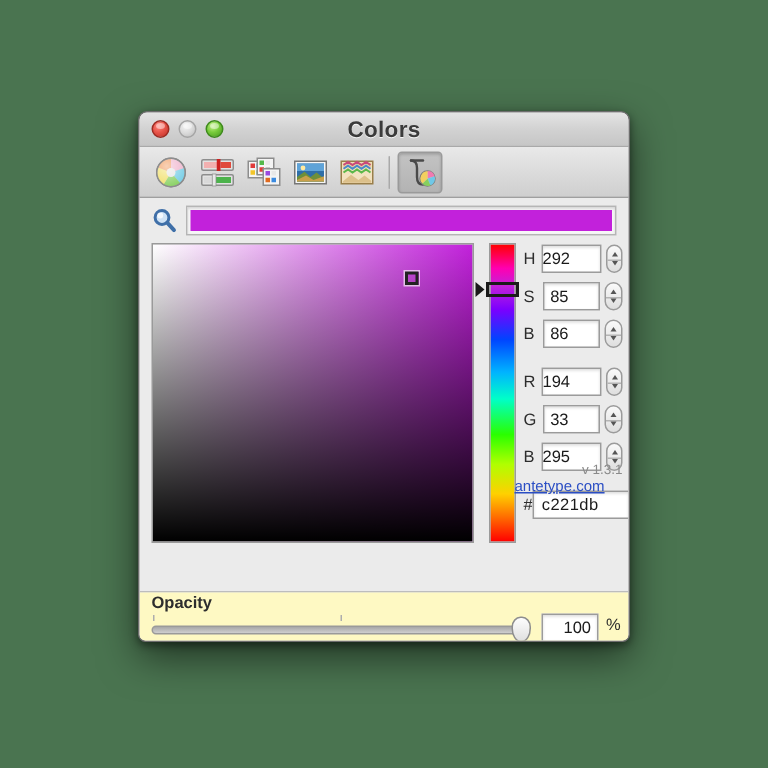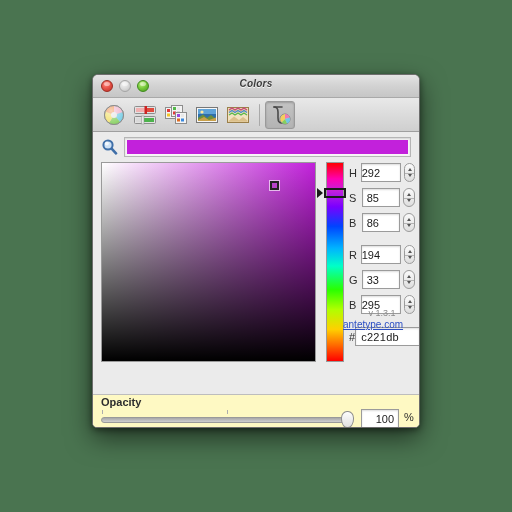--- a/index.html
+++ b/index.html
@@ -30,26 +30,25 @@
   #titlebar {
     position: relative;
     height: 22px;
     background: linear-gradient(to bottom, #e4e4e4 0%, #d2d2d2 50%, #c6c6c6 100%);
     border-bottom: 1px solid #a9a9a9;
   }
   #title {
     position: absolute;
     left: 0; right: 0; top: 3px;
     text-align: center;
-    font-size: 10px;
+    font-size: 15px;
     font-weight: bold;
     color: #3b3b3b;
     text-shadow: 0 1px 0 rgba(255,255,255,0.8);
     letter-spacing: 0.2px;
-    font-style: italic;
   }
   .traffic {
     position: absolute;
     top: 5px;
     width: 12px; height: 12px;
     border-radius: 50%;
     box-sizing: border-box;
   }
   #btn-close {
     left: 8px;
@@ -235,21 +234,21 @@
   .stepper::after  { bottom: 4px; border-top: 3.5px solid #555; }
   .stepper .divider {
     position:absolute; left:0; right:0; top:50%;
     height:1px; background:#b4b4b4;
   }
 
   #version {
     position: absolute;
     left: 256px; top: 176px;
     width: 66px;
-    text-align: center;
+    text-align: right;
     font-size: 9px;
     color: #8a8a8a;
   }
   #site-link {
     position: absolute;
     left: 250px; top: 187px;
     width: 72px;
     font-size: 10px;
     color: #2b4ec4;
     text-decoration: underline;

